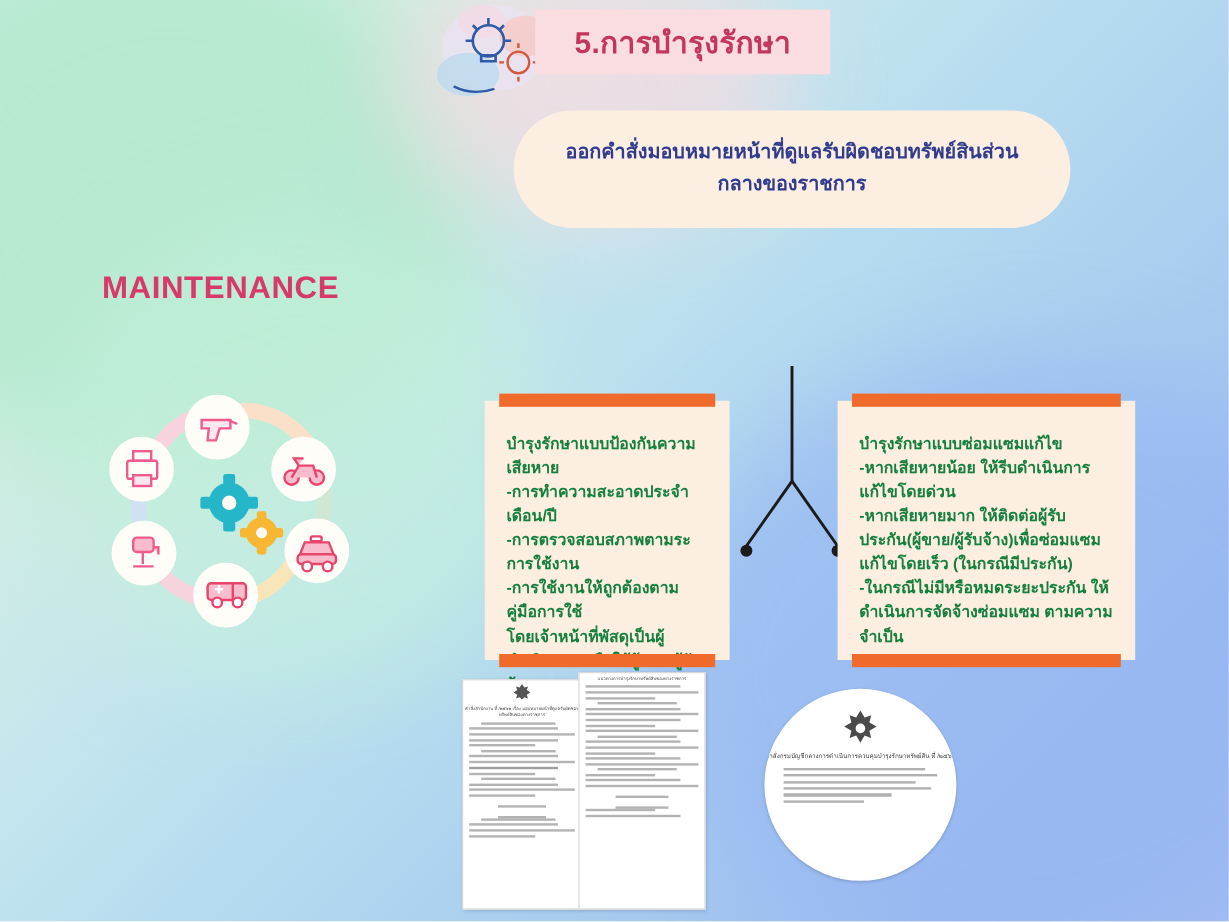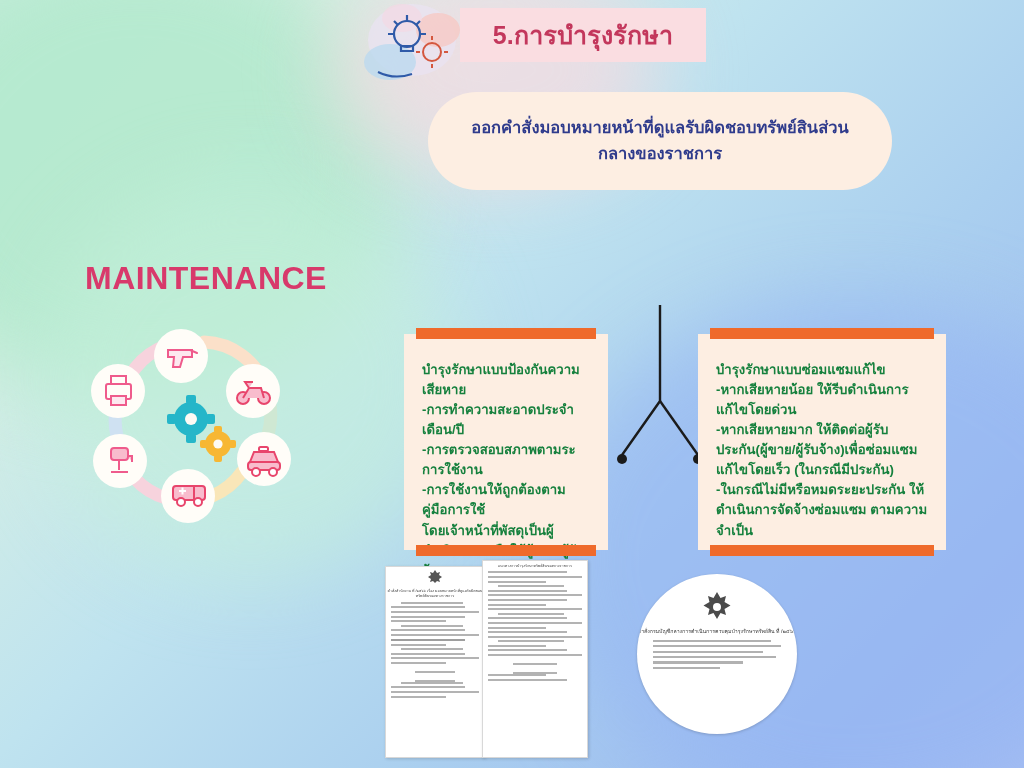--- a/index.html
+++ b/index.html
@@ -43,21 +43,21 @@
   }
   .blob.pinkish {
     left: 330px; top: -40px;
     width: 330px; height: 220px;
     background: rgba(246, 219, 226, 0.75);
   }
 
   
   .title-banner {
     position: absolute;
-    left: 460px;
+    left: 446px;
     top: 8px;
     width: 246px;
     height: 54px;
     background: #fadde1;
     display: flex;
     align-items: center;
     justify-content: center;
   }
   .title-banner .t {
     color: #c3375c;
@@ -129,24 +129,23 @@
   .card .bar.bottom { bottom: -6px; }
   #cardLeft { left: 404px; top: 334px; width: 204px; height: 216px; }
   #cardRight { left: 698px; top: 334px; width: 248px; height: 216px; }
 
   
   .maintenance {
     position: absolute;
     left: 85px;
     top: 224px;
     color: #d8396b;
-    font-size: 32px;
+    font-size: 26px;
     font-weight: bold;
     letter-spacing: 0.5px;
-    margin-top: 36px;
   }
 
   
   .icon-ring {
     position: absolute;
     left: 78px;
     top: 316px;
     width: 240px;
     height: 220px;
   }

